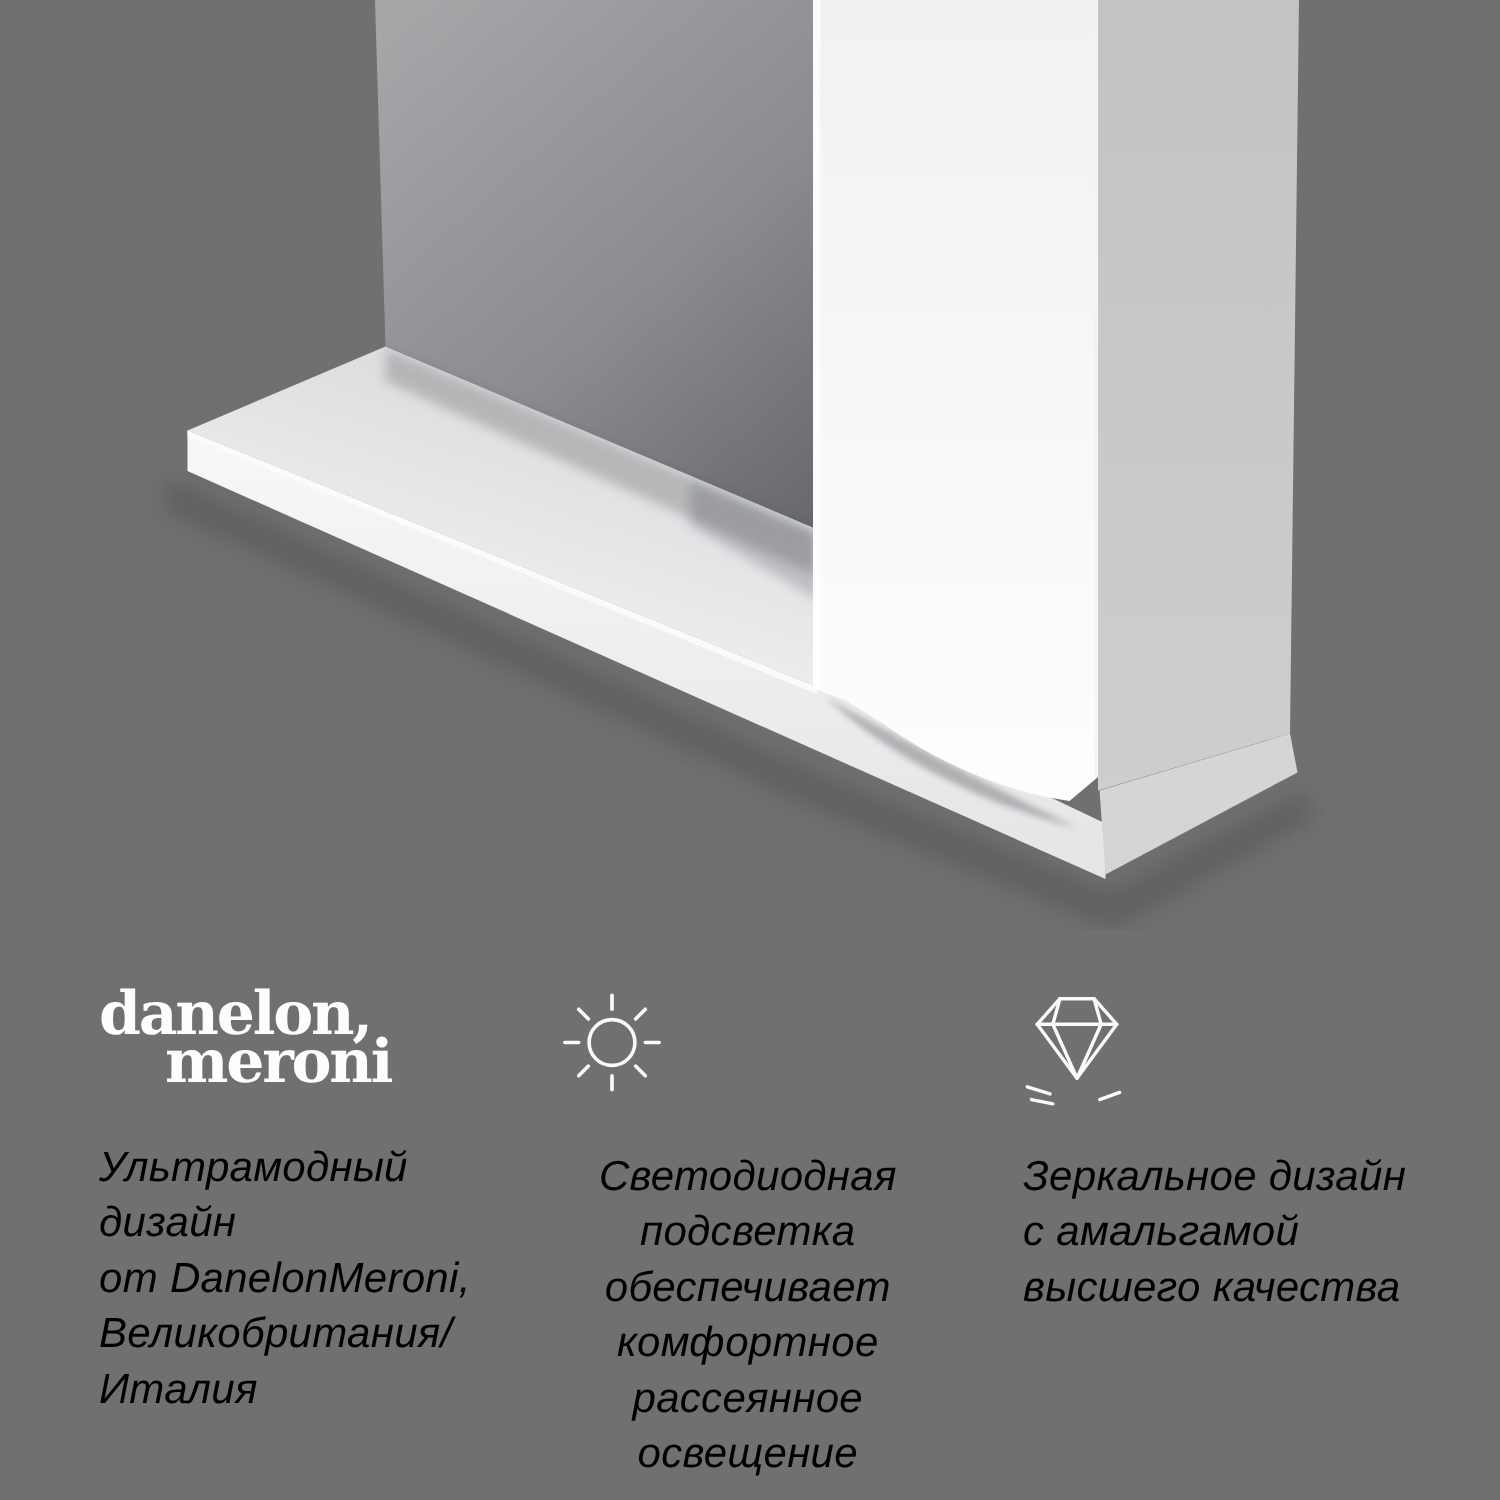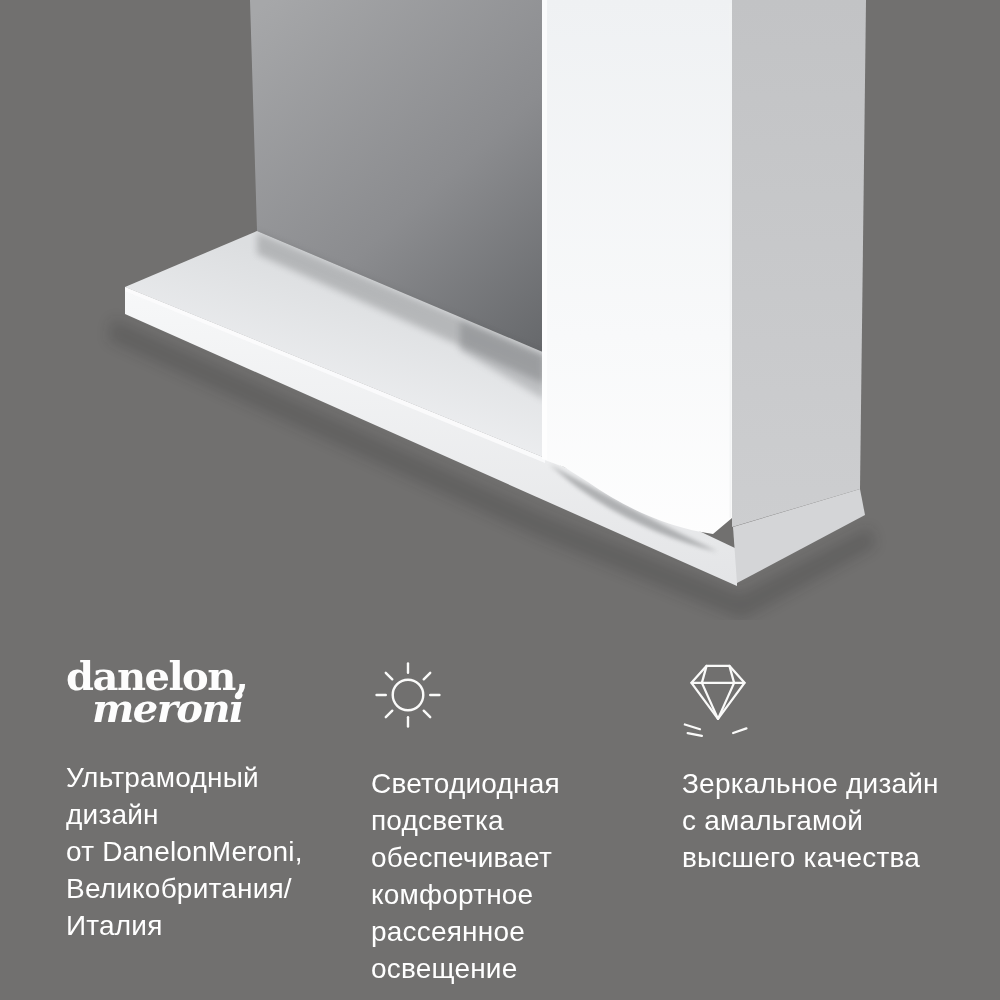--- a/index.html
+++ b/index.html
@@ -12,41 +12,42 @@
   }
   .render {
     position: absolute; top: 0; left: 0;
     display: block;
   }
   .feature {
     position: absolute; top: 652px;
     color: #e6e6e5;
   }
   .feature-design { left: 66px;  width: 285px; }
-  .feature-led    { left: 371px; width: 255px; }
+  .feature-led    { left: 371px; width: 255px; text-align: center; }
   .feature-mirror { left: 682px; width: 300px; }
   .icon-slot { height: 86px; }
   .feature-text {
     margin: 21px 0 0 0;
     font-size: 28px;
     line-height: 37px;
     letter-spacing: 0.2px;
     white-space: pre-line;
-    color: #ffffff;
+    color: #000000;
+    font-style: italic;
   }
   .logo {
     font-family: "DejaVu Serif", serif;
     font-weight: 700;
     color: #fdfdfd;
     font-size: 40px;
     line-height: 32px;
     letter-spacing: -1.5px;
     padding-top: 8px;
   }
-  .logo-l2 { margin-left: 26px; font-style: italic; }
+  .logo-l2 { margin-left: 44px; }
   .glyph-icon { margin-top: 6px; display: block; }
 </style>
 </head>
 <body>
 
 <svg class="render" width="1000" height="620" viewBox="0 0 1000 620" xmlns="http://www.w3.org/2000/svg">
   <defs>
     <linearGradient id="gMirror" gradientUnits="userSpaceOnUse" x1="258" y1="10" x2="560" y2="350">
       <stop offset="0" stop-color="#a6a7a9"></stop>
       <stop offset="0.55" stop-color="#8b8c8f"></stop>

